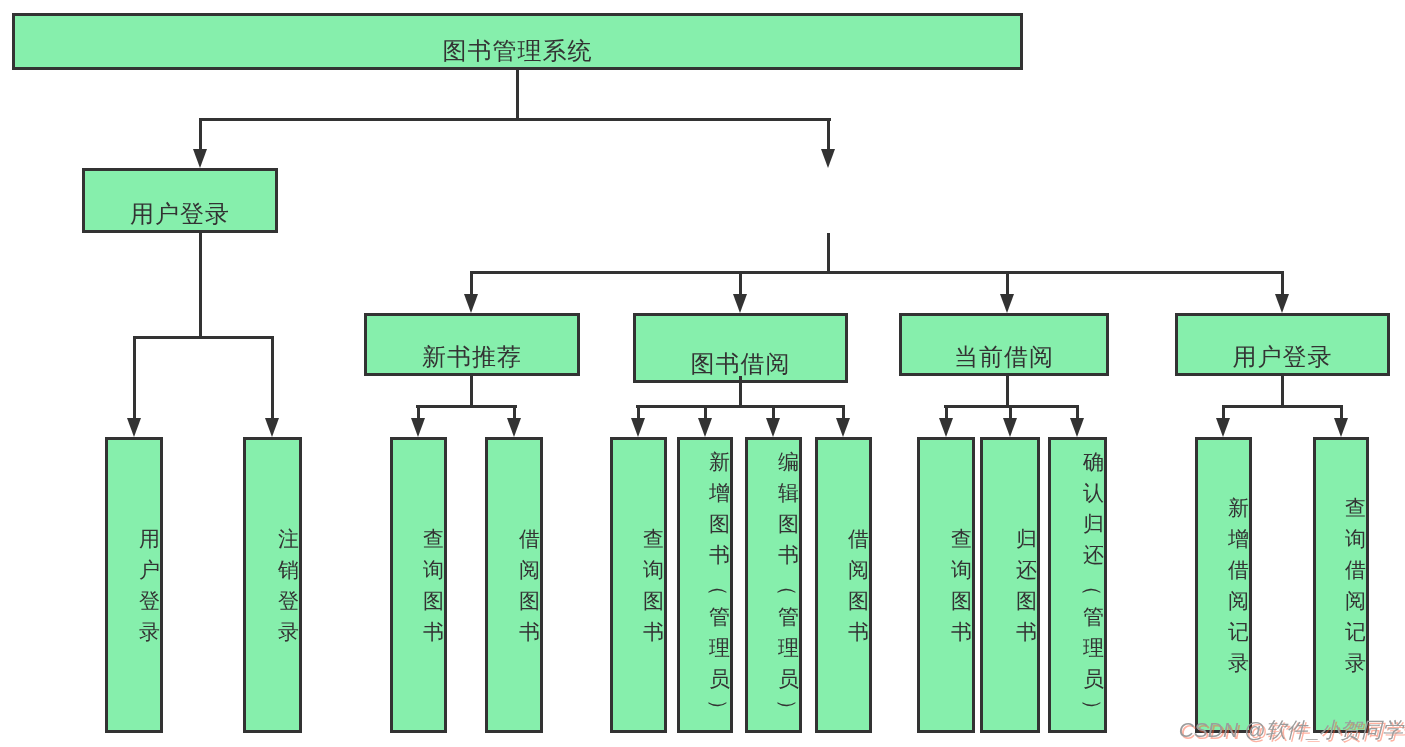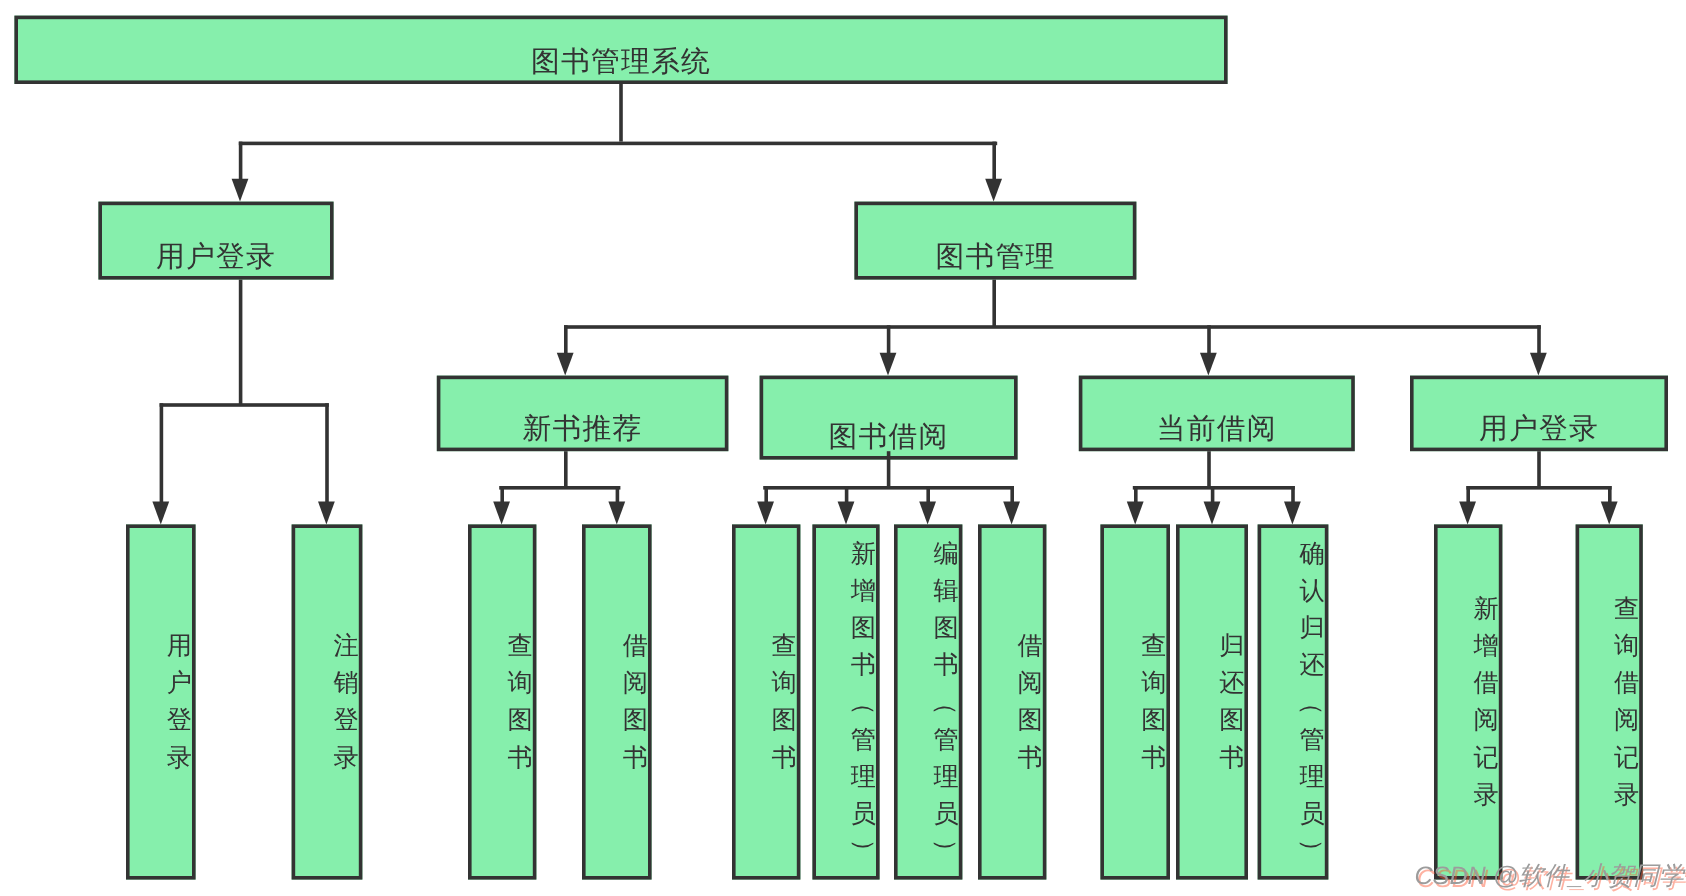--- a/index.html
+++ b/index.html
@@ -63,31 +63,28 @@
 
 <div class="stage">
 
   <div class="node" style="left:12px;top:13px;width:1011px;height:57px">
     <span>图书管理系统</span>
   </div>
 
   <div class="node" style="left:82px;top:168px;width:196px;height:65px">
     <span>用户登录</span>
   </div>
-  <div class="node" style="left:712px;top:168px;width:235px;height:65px">
-    <span>图书管理</span>
-  </div>
-
-  <div class="node" style="left:364px;top:313px;width:243px;height:63px">
+
+  <div class="node" style="left:364px;top:313px;width:216px;height:63px">
     <span>新书推荐</span>
   </div>
   <div class="node" style="left:633px;top:313px;width:215px;height:70px">
     <span>图书借阅</span>
   </div>
-  <div class="node" style="left:899px;top:313px;width:230px;height:63px">
+  <div class="node" style="left:899px;top:313px;width:210px;height:63px">
     <span>当前借阅</span>
   </div>
   <div class="node" style="left:1175px;top:313px;width:215px;height:63px">
     <span>用户登录</span>
   </div>
 
   <div class="node leaf" style="left:105px;top:437px;width:58px;height:296px">
       <span class="vchar">用</span>
       <span class="vchar">户</span>
       <span class="vchar">登</span>

